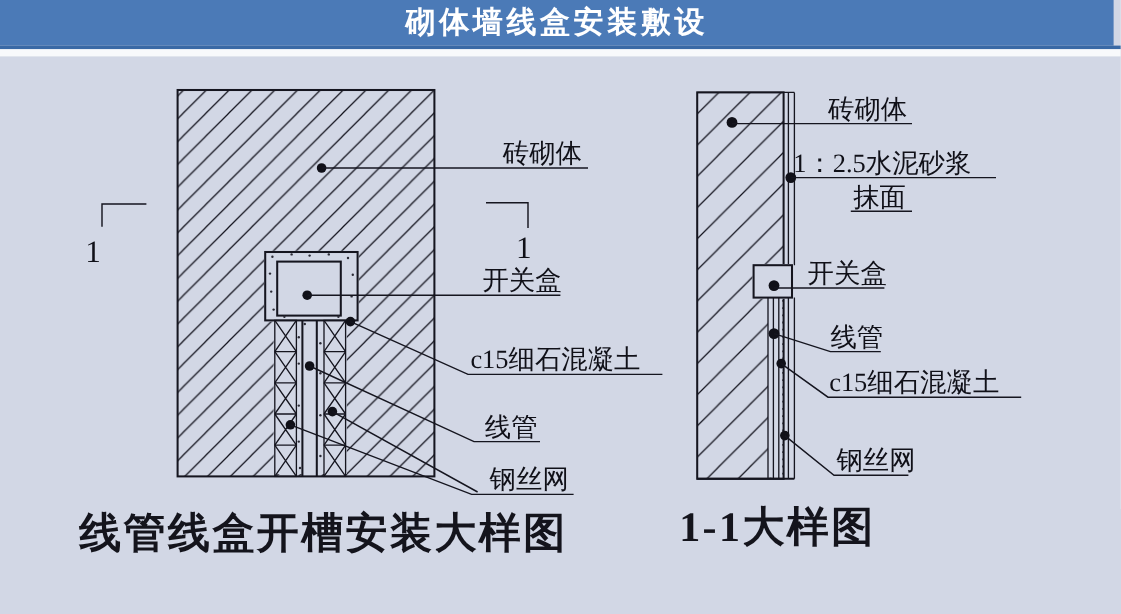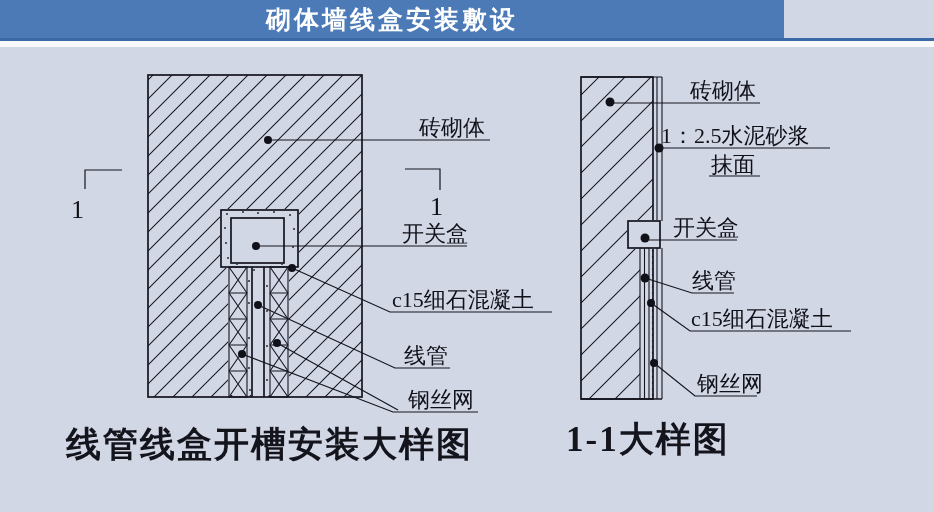--- a/index.html
+++ b/index.html
@@ -1,18 +1,18 @@
 <!DOCTYPE html>
 <html><head>
 <meta charset="utf-8">
 <style>
   html,body{margin:0;padding:0;}
   body{font-family:"Liberation Serif","DejaVu Serif",serif;}
   #stage{position:relative;width:934px;height:512px;background:#d2d7e5;overflow:hidden;}
-  .titlebar{position:absolute;left:0;top:0;width:784px;height:38px;background:#4b7ab7;
+  .titlebar{position:absolute;left:0;top:0;width:928px;height:38px;background:#4b7ab7;
             color:#ffffff;text-align:center;line-height:39px;font-size:25px;font-weight:bold;
             letter-spacing:3px;font-family:"Liberation Serif","DejaVu Serif",serif;}
   .titlebar-edge{position:absolute;left:0;top:38px;width:934px;height:3px;background:#3a69a5;}
   .white-strip{position:absolute;left:0;top:41px;width:934px;height:6px;background:#f8f9fb;}
   svg{position:absolute;left:0;top:0;}
   .outline{fill:none;stroke:#15151f;stroke-width:1.7;}
   .thin{fill:none;stroke:#15151f;stroke-width:1.1;}
   .leader{fill:none;stroke:#15151f;stroke-width:1.2;}
   .dot{fill:#101018;stroke:none;}
   .stip{fill:#2a2a35;stroke:none;}

